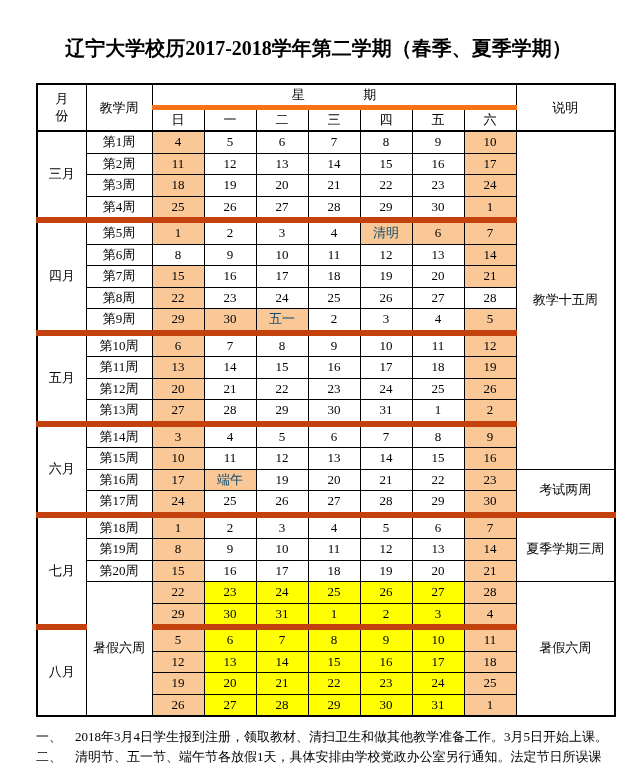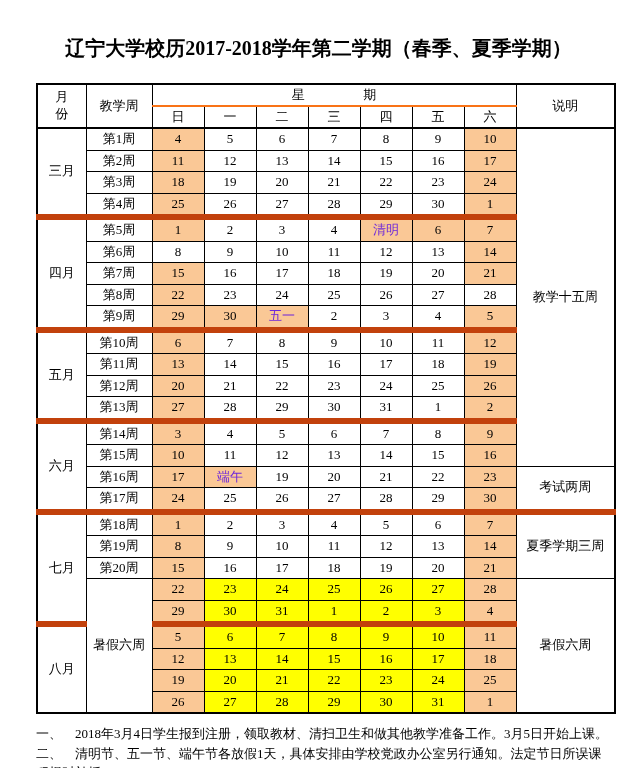--- a/index.html
+++ b/index.html
@@ -2,26 +2,26 @@
 <html><head>
 <meta charset="utf-8">
 <style>
   html,body{margin:0;padding:0;width:637px;height:768px;background:#fff;overflow:hidden;}
   body{font-family:"Liberation Serif","DejaVu Serif",serif;color:#000;}
   .title{margin:0;padding-top:36px;text-align:center;font-size:20px;font-weight:bold;line-height:1.2;}
   table.calendar{margin:23px 0 0 36px;border-collapse:collapse;table-layout:fixed;width:578px;border:2px solid #000;}
   col.c-month{width:49px;} col.c-week{width:66px;} col.c-day{width:52px;} col.c-note{width:99px;}
   th,td{border:1px solid #000;text-align:center;vertical-align:middle;font-size:13px;font-weight:normal;padding:0;}
   thead th{height:20px;border-bottom:2px solid #000;}
-  th.weekday-span{border-bottom:2px solid #f97316;letter-spacing:4.5em;text-indent:4.5em;}
+  th.weekday-span{border-bottom:5px solid #f97316;letter-spacing:4.5em;text-indent:4.5em;}
   tbody td{height:20.5px;line-height:1.1;}
   tr.month-start td{border-top:6px solid #c2410c;}
   .bg-o{background:#FAC896;}
   .bg-y{background:#FFFF00;}
-  .holiday{color:#6d28d9;}
+  .holiday{color:#0c4a6e;}
   .vstack{display:inline-block;width:1.15em;line-height:1.3;vertical-align:middle;text-align:center;}
   .footnotes{margin:10px 28px 0 36px;font-size:13px;line-height:1.5;}
   .footnote-item{margin:0;}
 </style>
 </head>
 <body>
 
 <h1 class="title">辽宁大学校历2017-2018学年第二学期（春季、夏季学期）</h1>
 
 <table class="calendar">

